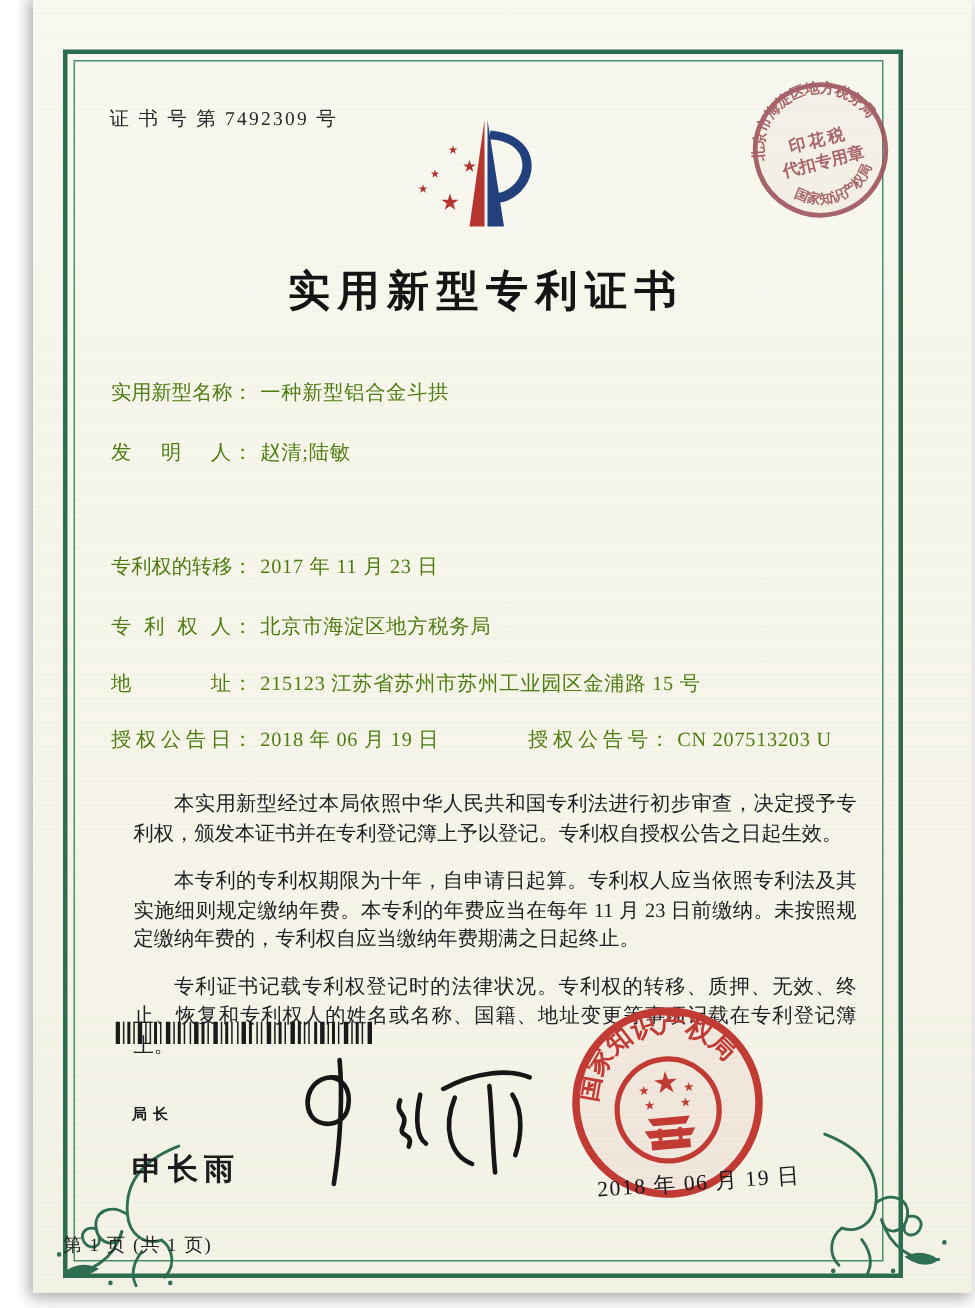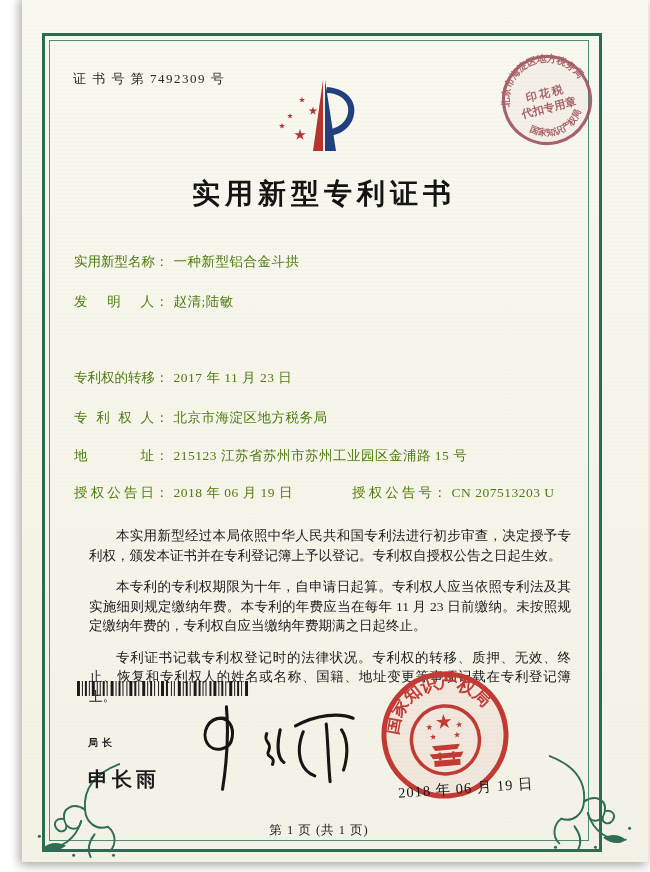--- a/index.html
+++ b/index.html
@@ -32,21 +32,21 @@
          letter-spacing:4px;color:#1c1c1e;font-family:Liberation Mono, monospace;}
   .signature{position:absolute;left:188px;top:700px;}
   .seal{position:absolute;left:370px;top:660px;transform:rotate(-5deg);}
   .seal-date{position:absolute;left:398px;top:779px;font-size:14.5px;color:#17171a;
          letter-spacing:1px;transform:rotate(-4deg);white-space:nowrap;}
   .taxstamp{position:absolute;left:494px;top:47px;transform:rotate(-14deg);opacity:.88;}
   .logo{position:absolute;left:266px;top:74px;}
   .flourish{position:absolute;}
   .flourish.bl{left:28px;top:760px;}
   .flourish.br{left:546px;top:752px;transform:scaleX(-1);}
-  .footer{position:absolute;left:42px;top:822px;width:554px;text-align:center;
+  .footer{position:absolute;left:42px;top:822px;width:554px;
          font-size:12.5px;letter-spacing:1px;color:#222;}
   .hiddendefs{position:absolute;width:0;height:0;}
 </style>
 </head>
 <body>
 
 <div class="stage">
 
   <svg class="hiddendefs" aria-hidden="true">
     <defs>

